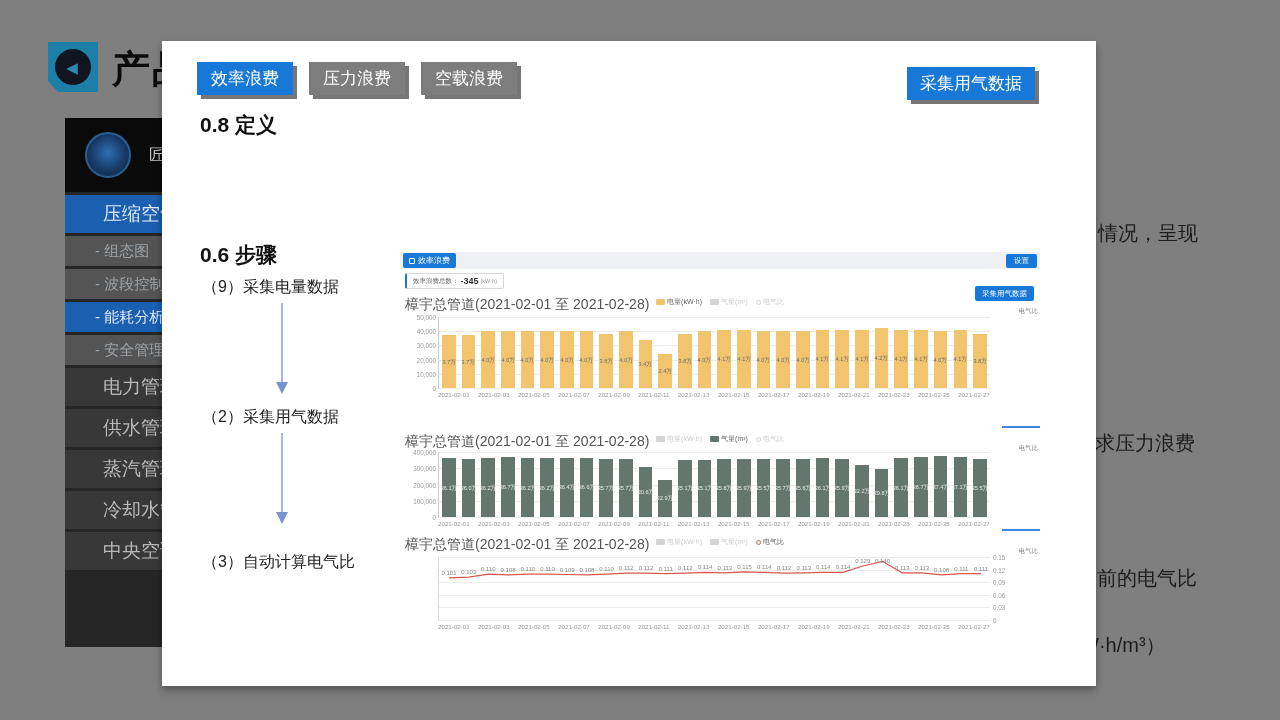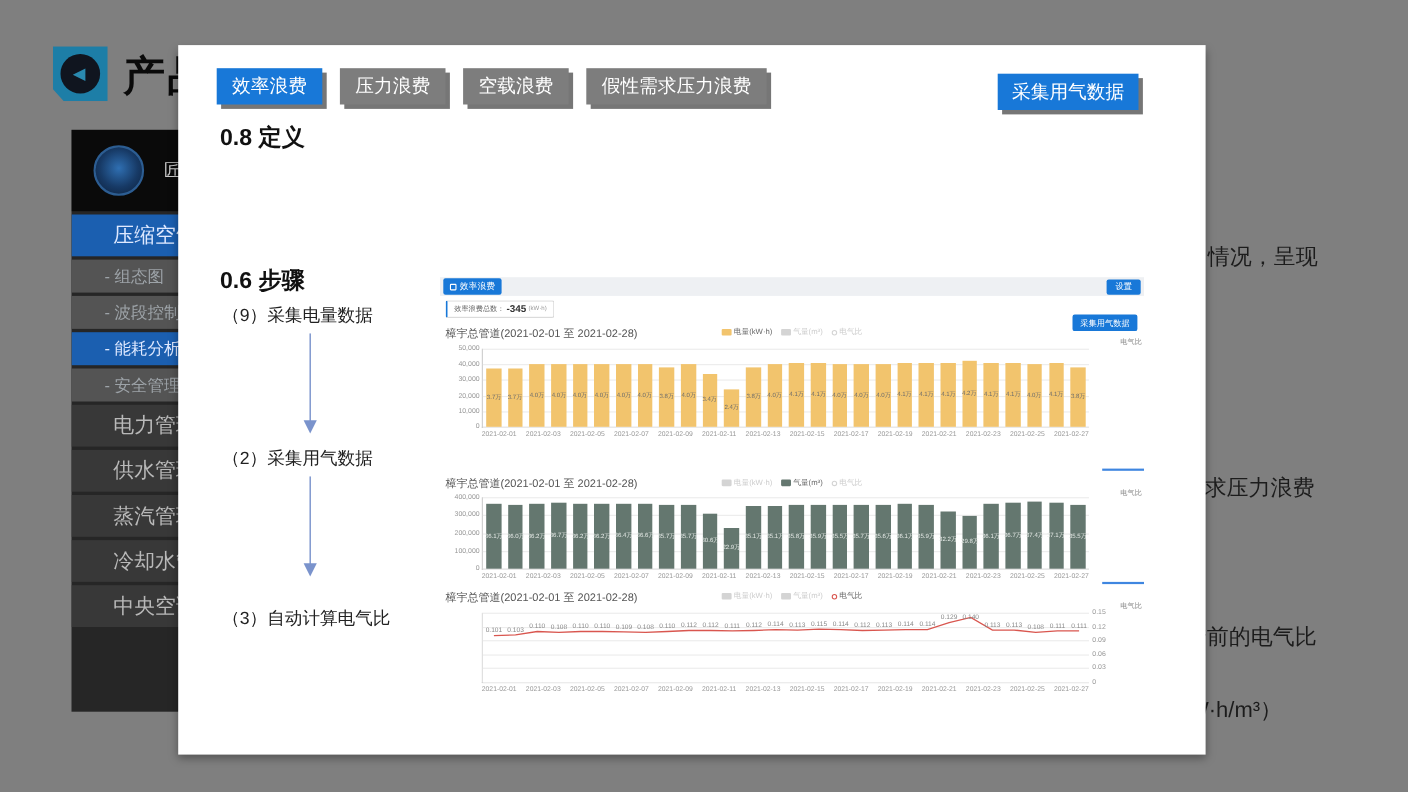--- a/index.html
+++ b/index.html
@@ -45,21 +45,21 @@
   .rep-head{position:absolute;left:0;top:0;width:100%;height:17px;background:#eef0f3;display:flex;align-items:center;justify-content:space-between;padding:0 3px;}
   .rep-badge{background:#1878d8;color:#fff;font-size:8px;border-radius:2px;padding:2px 6px;display:flex;align-items:center;gap:3px;white-space:nowrap;}
   .badge-ic{display:inline-block;width:6px;height:6px;border:1px solid #fff;border-radius:1px;}
   .rep-settings{border:none;background:#1878d8;color:#fff;font-size:7.5px;border-radius:2px;padding:2px 8px;cursor:pointer;white-space:nowrap;}
   .stat-box{position:absolute;left:5px;top:21px;background:#fff;border:1px solid #d8d8d8;border-left:2px solid #1878d8;border-radius:2px;
     padding:2px 6px;display:flex;align-items:center;gap:2px;white-space:nowrap;}
   .stat-label{font-size:6.5px;color:#666;} .stat-val{font-size:9px;color:#333;} .stat-unit{font-size:5.5px;color:#999;}
   .rep-back{position:absolute;right:6px;top:34px;border:none;background:#1878d8;color:#fff;font-size:7.5px;border-radius:2px;padding:2.5px 7px;cursor:pointer;white-space:nowrap;}
   .mini{position:absolute;left:0;width:640px;}
   .mc-head{position:relative;height:14px;}
-  .mc-title{position:absolute;left:5px;top:0;font-size:10px;color:#555;white-space:nowrap;}
+  .mc-title{position:absolute;left:5px;top:0;font-size:14px;color:#555;white-space:nowrap;}
   .mc-legend{position:absolute;left:50%;transform:translateX(-50%);top:1px;display:flex;gap:8px;align-items:center;white-space:nowrap;}
   .lg-item{display:flex;align-items:center;gap:2px;font-size:7px;}
   .lg-rect{width:9px;height:6px;border-radius:1px;display:inline-block;}
   .lg-circle{width:5px;height:5px;border-radius:50%;border:1.5px solid;display:inline-block;background:#fff;}
   .mc-rlabel{position:absolute;right:2px;top:11px;font-size:6.5px;color:#888;}
   .mc-bluebar{position:absolute;right:0;top:-7px;width:38px;height:2px;background:#3f86e0;}
   .mc-plot{position:absolute;left:38px;background:#fff;border-left:1px solid #ccc;border-bottom:1px solid #ccc;}
   .grid{position:absolute;left:0;width:100%;height:1px;background:#ececec;}
   .ytick{position:absolute;right:100%;transform:translateY(-50%);padding-right:3px;font-size:6.3px;color:#999;white-space:nowrap;}
   .bars{position:absolute;left:0;bottom:0;width:100%;height:100%;display:flex;align-items:flex-end;justify-content:space-around;}
@@ -101,21 +101,20 @@
         <div class="side-item main">冷却水管</div>
         <div class="side-item main">中央空调管</div>
       </nav>
   </aside>
 
   <section class="panel">
     <div class="tabs" id="tabs">
         <button class="tab active">效率浪费</button>
         <button class="tab">压力浪费</button>
         <button class="tab">空载浪费</button>
-        <button class="tab">假性需求压力浪费</button>
       </div>
     <button class="btn-return">采集用气数据</button>
 
     <h2 class="h-sec h-def">0.8 定义</h2>
 
     <h2 class="h-sec h-steps">0.6 步骤</h2>
     <div class="step s1">（9）采集电量数据</div>
     <svg class="arrow a1" width="16" height="92">
       <line x1="8" y1="0" x2="8" y2="80" stroke="#7a93cc" stroke-width="1.3"></line>
       <polygon points="2,79 14,79 8,91" fill="#7a93cc"></polygon>

